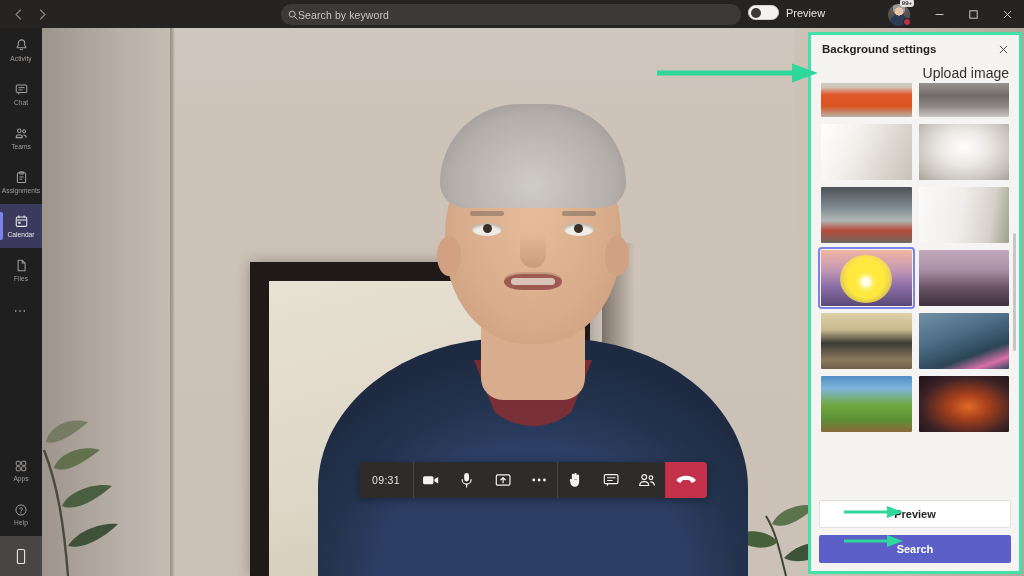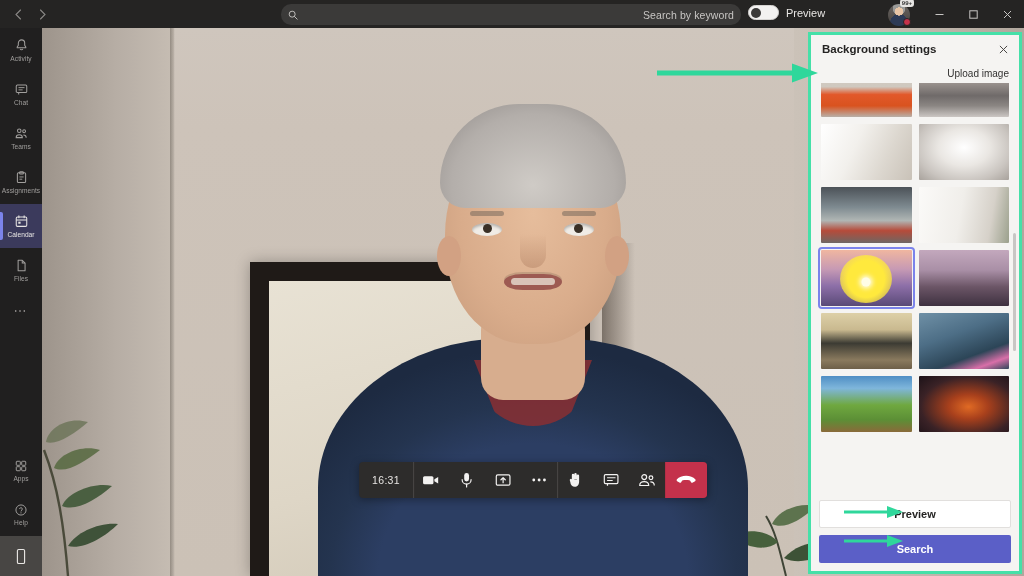--- a/index.html
+++ b/index.html
@@ -23,21 +23,21 @@
   .nav-btn {
     width: 22px; height: 22px; display: flex; align-items: center; justify-content: center;
     color: #8a8886; font-size: 11px; border-radius: 2px;
   }
   .nav-btn svg { display: block; }
 
   .search-wrap { position: absolute; left: 281px; top: 4px; width: 460px; height: 21px; }
   .searchbox {
     width: 100%; height: 100%;
     background: #3b3a39; border-radius: 10px;
-    display: flex; align-items: center; padding: 0 7px; gap: 0; justify-content: space-between;
+    display: flex; align-items: center; padding: 0 7px; gap: 0;
   }
   .search-ph { color: #c8c6c4; font-size: 10.5px; letter-spacing: .1px; }
 
   .preview-toggle-wrap {
     position: absolute; left: 748px; top: 5px;
     display: flex; align-items: center; gap: 7px;
   }
   .toggle {
     width: 31px; height: 15px; border-radius: 8px;
     background: #f3f2f1; position: relative; border: 1px solid #d6d4d2;
@@ -249,21 +249,21 @@
     display: flex; flex-direction: column;
     z-index: 25;
   }
   .bg-head {
     height: 28px; display: flex; align-items: center; justify-content: space-between;
     padding: 0 9px 0 11px; flex: 0 0 auto;
   }
   .bg-title { font-size: 11.5px; font-weight: bold; color: #252423; }
   .bg-close { color: #484644; font-size: 11px; width: 14px; height: 14px; display:flex; align-items:center; justify-content:center; }
   .upload-row { height: 20px; display: flex; align-items: center; justify-content: flex-end; padding-right: 10px; flex: 0 0 auto; }
-  .upload-link { font-size: 10px; color: #323130; }
+  .upload-link { font-size: 14px; color: #323130; }
   .thumbs {
     flex: 1 1 auto; overflow: hidden; position: relative;
     padding: 0 10px;
   }
   .thumb-grid {
     display: grid; grid-template-columns: 1fr 1fr; gap: 7px 7px;
     margin-top: -22px;
   }
   .thumb {
     position: relative; height: 56px; border-radius: 1px; overflow: hidden;
@@ -507,21 +507,21 @@
         <div class="eye-r"></div>
         <div class="pupil-l"></div>
         <div class="pupil-r"></div>
         <div class="nose"></div>
         <div class="mouth"></div>
         <div class="teeth"></div>
       </div>
     </div>
 
     <div class="callbar">
-      <div class="timer">16:31</div>
+      <div class="timer">09:31</div>
       <div class="cb-group">
         <div class="cbtn sep">
           <svg width="17" height="14" viewBox="0 0 18 14">
               <rect x="1" y="3" width="11" height="8.4" rx="1.6" fill="#f3f2f1"></rect>
               <path d="M13 6.2 17 3.8v7l-4-2.4z" fill="#f3f2f1"></path>
             </svg>
         </div>
         <div class="cbtn">
           <svg width="13" height="16" viewBox="0 0 14 17">
               <rect x="4.4" y="1" width="5.2" height="9" rx="2.6" fill="#f3f2f1"></rect>

